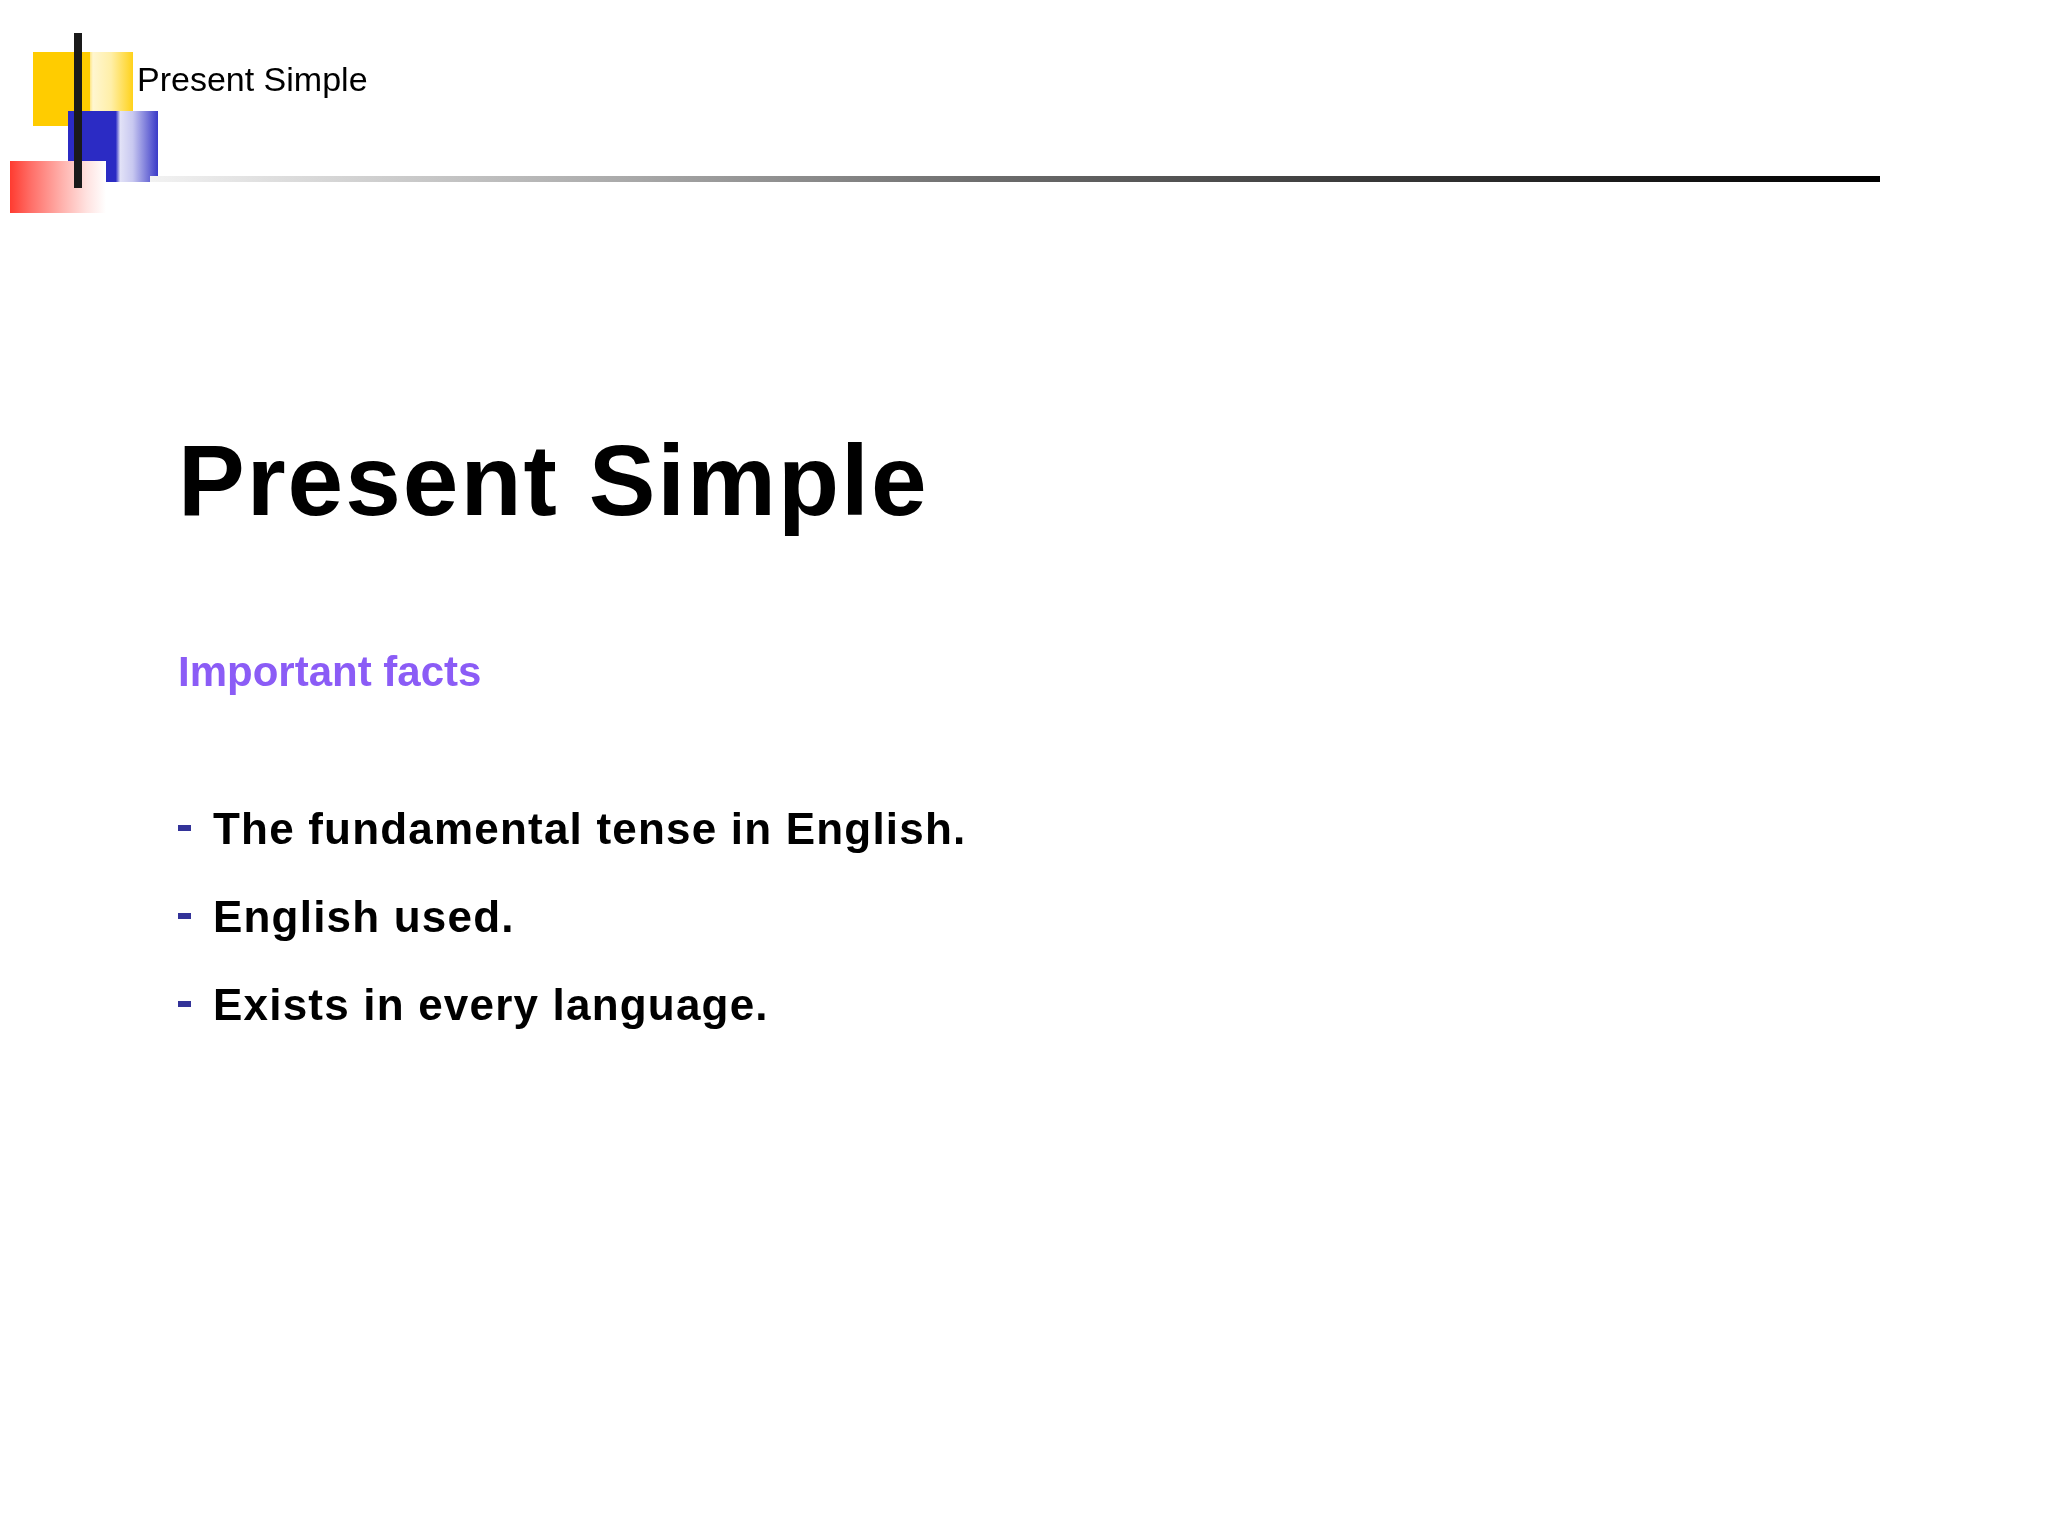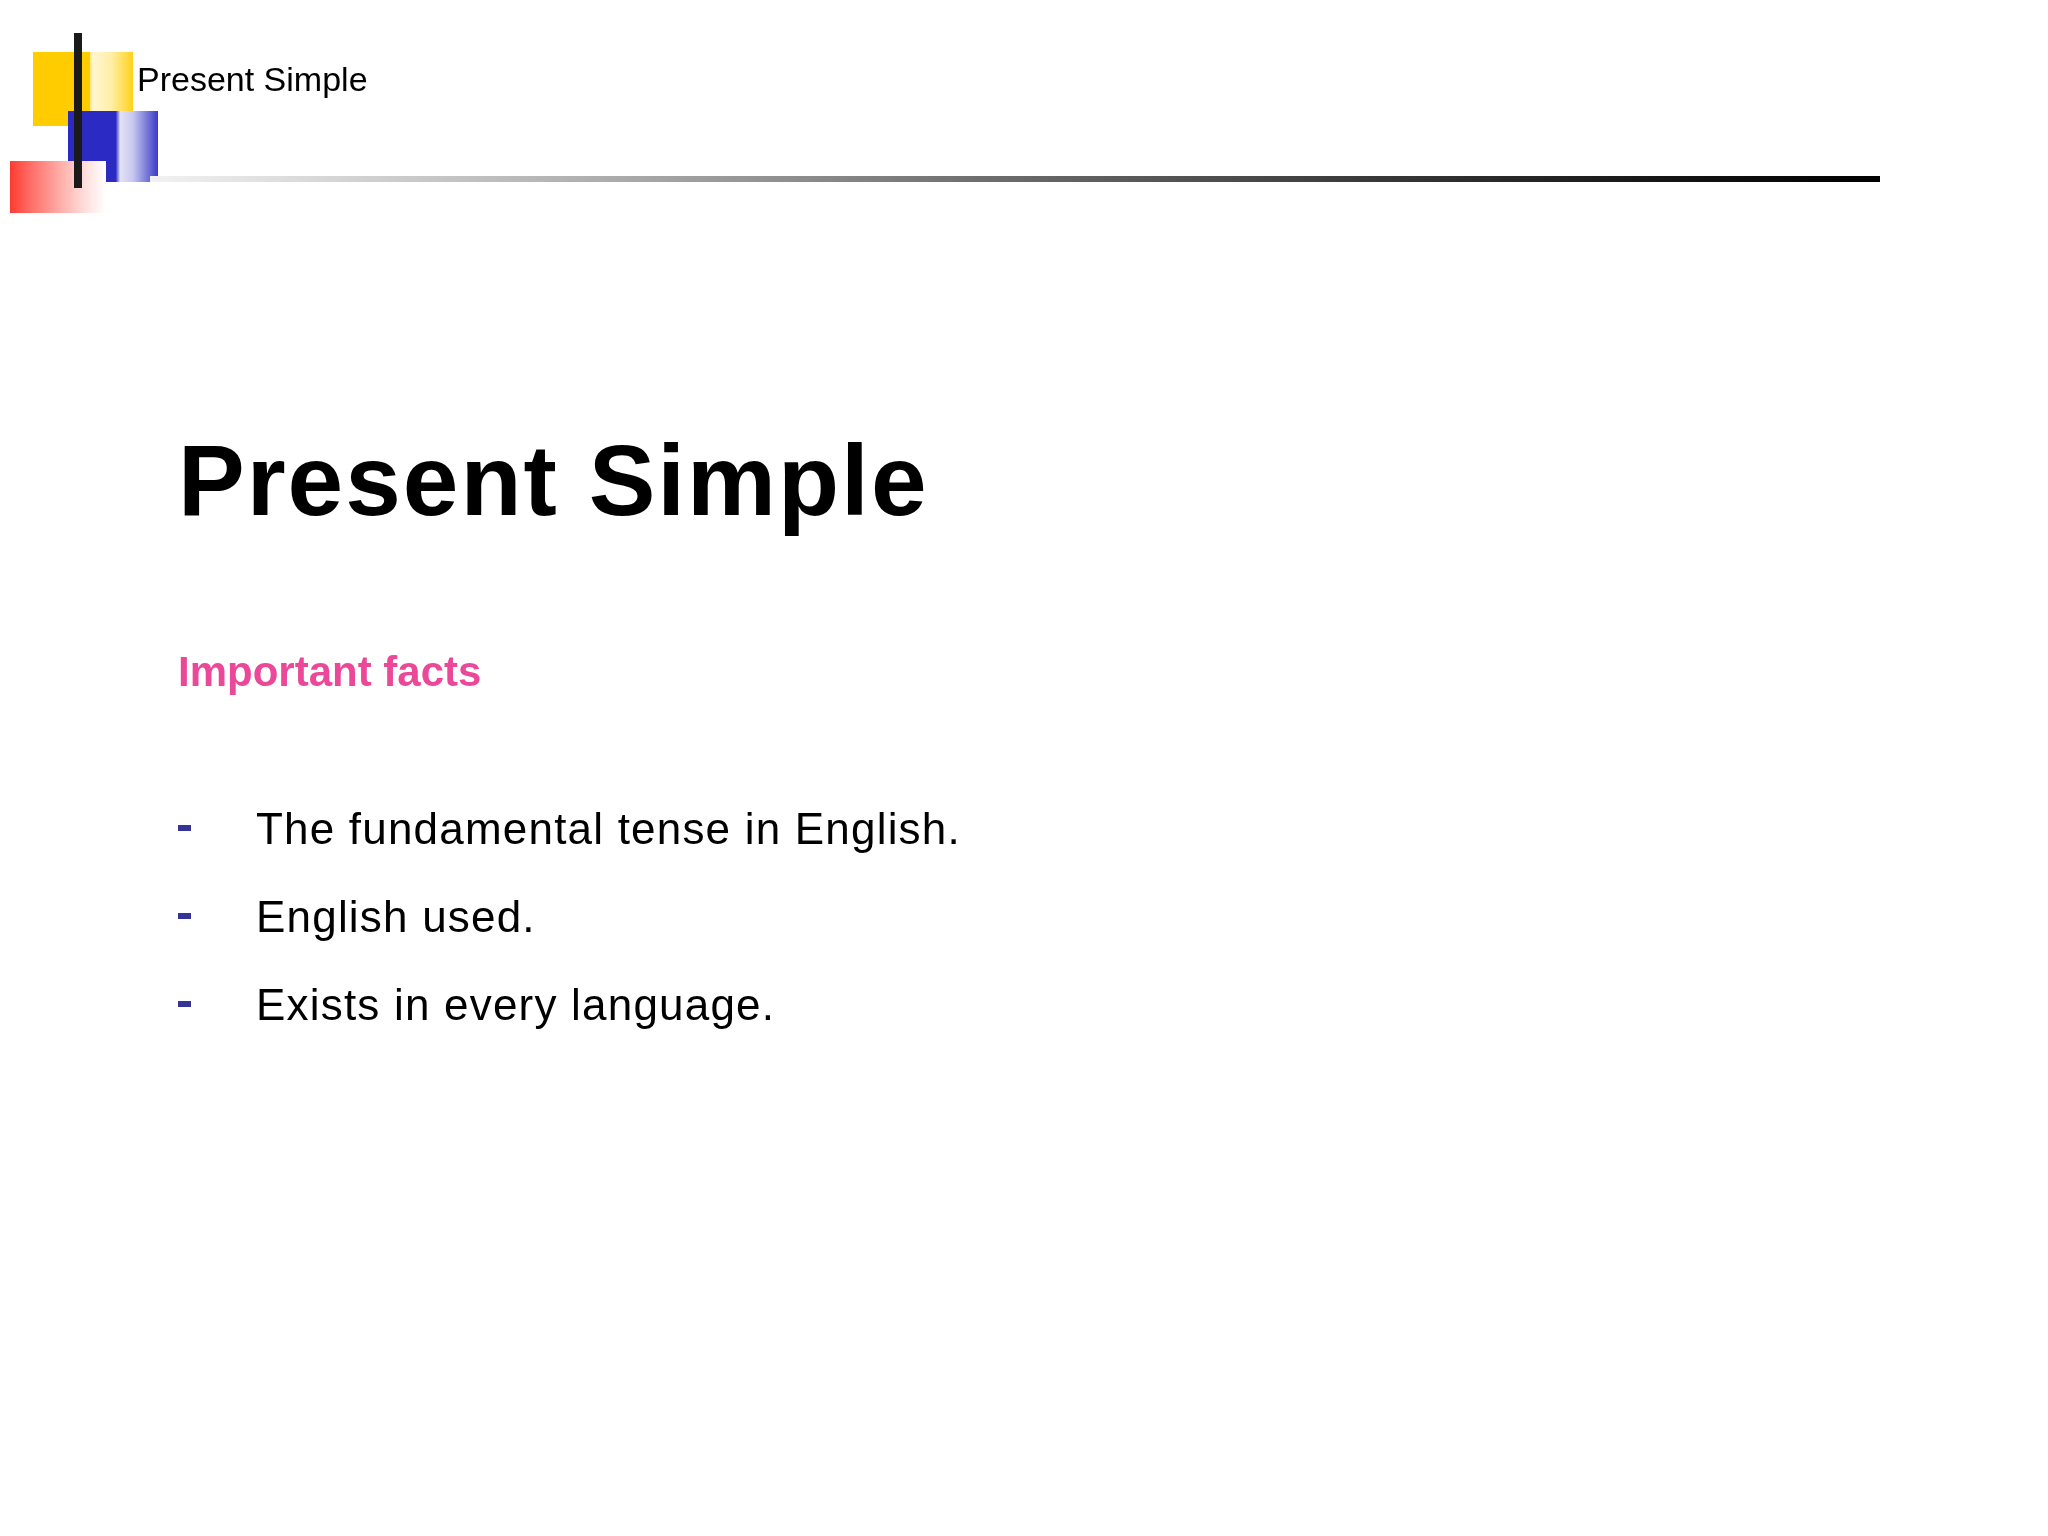--- a/index.html
+++ b/index.html
@@ -141,21 +141,21 @@
     white-space: nowrap;
     line-height: 112px;
   }
 
   .subtitle {
     position: absolute;
     left: 178px;
     top: 612px;
     font-size: 42px;
     font-weight: 700;
-    color: #ec4899;
+    color: #8b5cf6;
     white-space: nowrap;
     line-height: 50px;
   }
 
   .bullet-list {
     position: absolute;
     left: 178px;
     top: 785px;
     width: 1750px;
     margin: 0;
@@ -175,23 +175,23 @@
     position: absolute;
     left: 0px;
     top: 40px;
     width: 13px;
     height: 6px;
     background: #333399;
   }
 
   .bullet-text {
     display: inline-block;
-    margin-left: 78px;
+    margin-left: 35px;
     font-size: 44px;
-    font-weight: 400;
+    font-weight: 700;
     color: #000000;
     letter-spacing: 1.2px;
     line-height: 88px;
     vertical-align: top;
   }
 </style>
 </head>
 <body>
 
 <div class="slide">

